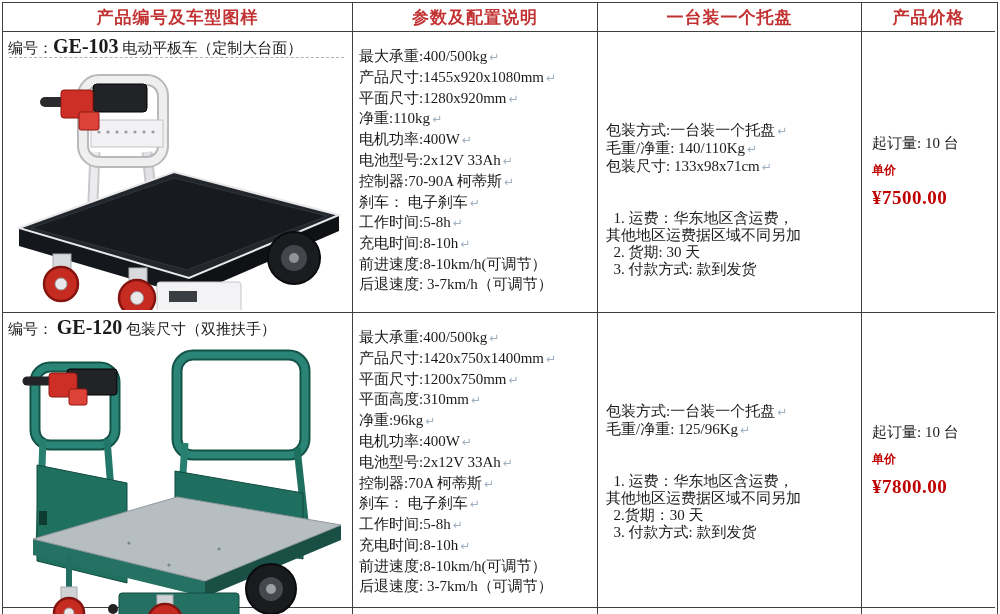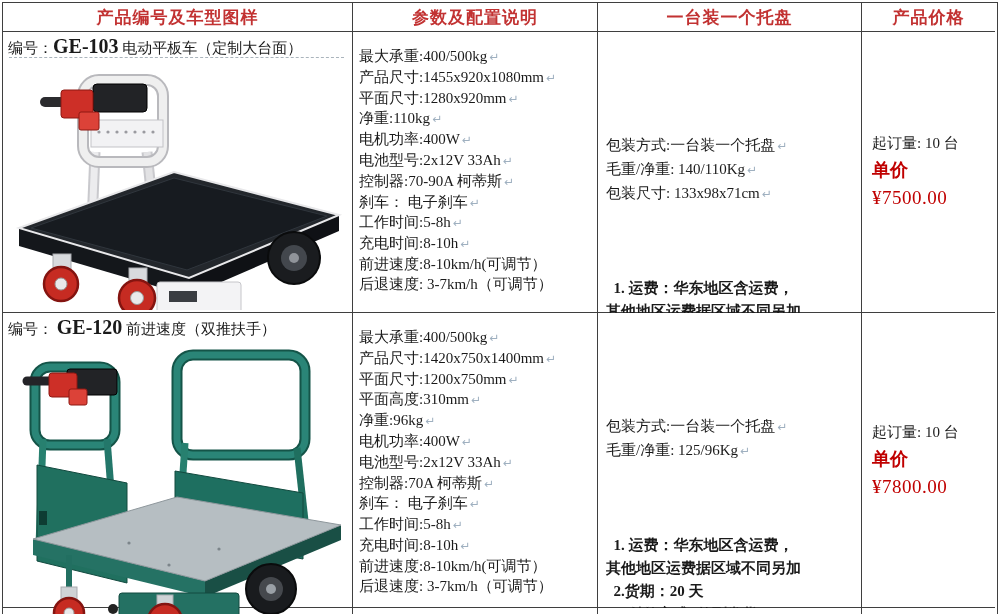--- a/index.html
+++ b/index.html
@@ -17,28 +17,28 @@
   .cell.striprow{border-bottom:none;}
   .head{display:flex;align-items:center;justify-content:center;
         font-family:"Liberation Sans","DejaVu Sans",sans-serif;
         font-weight:bold;font-size:17px;color:#c23232;letter-spacing:1px;}
   .titleline{position:absolute;left:5px;top:3px;font-size:15px;white-space:pre;}
   .titleline .code{font-weight:bold;font-family:Liberation Serif, serif;font-size:20px;}
   .dashline{position:absolute;left:6px;right:8px;top:25px;border-top:1px dashed #aab4bc;}
   .photo{position:absolute;left:6px;top:28px;}
   .photo2{position:absolute;left:6px;top:30px;z-index:3;}
   .lines{position:absolute;left:6px;top:15px;right:4px;font-size:15px;line-height:19.8px;white-space:pre-wrap;}
-  .pack{position:absolute;left:8px;top:56px;right:4px;font-size:15px;line-height:23px;white-space:pre-wrap;}
-  .terms{margin-top:25px;font-weight:bold;}
+  .pack{position:absolute;left:8px;top:56px;right:4px;font-size:15px;line-height:17px;white-space:pre-wrap;}
+  .terms{}
   .crlf{color:#9fb0c0;font-family:"DejaVu Sans",sans-serif;font-size:12px;margin-left:2px;}
   .pricebox{position:absolute;left:10px;right:4px;font-size:15px;line-height:27px;}
   .pricebox.p0{top:78px;} .pricebox.p1{top:86px;}
   .moq{color:#1a1a1a;white-space:pre;margin-top:20px;}
-  .unitlabel{color:#c00000;font-weight:bold;font-size:18px;}
-  .amount{color:#c00000;font-weight:normal;font-size:19px;letter-spacing:.5px;}
+  .unitlabel{color:#c00000;font-weight:bold;font-size:12px;}
+  .amount{color:#c00000;font-weight:bold;font-size:19px;letter-spacing:.5px;}
 </style>
 </head>
 <body>
 
 <div class="sheet">
   <div class="grid">
 
     <div class="cell head">产品编号及车型图样</div>
     <div class="cell head">参数及配置说明</div>
     <div class="cell head">一台装一个托盘</div>
@@ -113,21 +113,21 @@
     </div>
     <div class="cell lastcol">
       <div class="pricebox p0">
         <div class="moq">起订量: 10 台</div>
         <div class="unitlabel">单价</div>
         <div class="amount">¥7500.00</div>
       </div>
     </div>
 
     <div class="cell">
-      <div class="titleline"><span>编号： </span><span class="code">GE-120</span><span> 前进速度（双推扶手）</span></div>
+      <div class="titleline"><span>编号： </span><span class="code">GE-120</span><span> 包装尺寸（双推扶手）</span></div>
       <svg class="photo2" width="340" height="272" viewBox="0 0 340 272">
         <g>
           <rect x="168" y="12" width="128" height="100" rx="16" fill="none" stroke="#145448" stroke-width="11"></rect>
           <rect x="168" y="12" width="128" height="100" rx="16" fill="none" stroke="#2a8577" stroke-width="7"></rect>
           <path d="M176,100 L170,190" stroke="#27806f" stroke-width="7" fill="none"></path>
           <path d="M288,105 L298,196" stroke="#1f6f5f" stroke-width="7" fill="none"></path>
           <polygon points="166,128 294,150 294,216 166,192" fill="#1e6f60" stroke="#124a3f"></polygon>
         </g>
         <g>
           <rect x="26" y="24" width="80" height="78" rx="15" fill="none" stroke="#145448" stroke-width="11"></rect>
@@ -175,21 +175,21 @@
           <circle cx="156" cy="278" r="6" fill="#e9e9eb" stroke="#999"></circle>
         </g>
       </svg>
     </div>
     <div class="cell">
       <div class="lines"><div>最大承重:400/500kg<span class="crlf">↵</span></div><div>产品尺寸:1420x750x1400mm<span class="crlf">↵</span></div><div>平面尺寸:1200x750mm<span class="crlf">↵</span></div><div>平面高度:310mm<span class="crlf">↵</span></div><div>净重:96kg<span class="crlf">↵</span></div><div>电机功率:400W<span class="crlf">↵</span></div><div>电池型号:2x12V 33Ah<span class="crlf">↵</span></div><div>控制器:70A 柯蒂斯<span class="crlf">↵</span></div><div>刹车： 电子刹车<span class="crlf">↵</span></div><div>工作时间:5-8h<span class="crlf">↵</span></div><div>充电时间:8-10h<span class="crlf">↵</span></div><div>前进速度:8-10km/h(可调节）</div><div>后退速度: 3-7km/h（可调节）</div></div>
     </div>
     <div class="cell">
       <div class="pack">
         <div><div>包装方式:一台装一个托盘<span class="crlf">↵</span></div><div>毛重/净重: 125/96Kg<span class="crlf">↵</span></div></div>
-        <div class="terms"><div>  1. 运费：华东地区含运费，</div><div>其他地区运费据区域不同另加</div><div>  2.货期：20 天</div><div>  3. 付款方式: 款到发货</div></div>
+        <div class="terms"><div>  1. 运费：华东地区含运费，</div><div>其他地区运费据区域不同另加</div><div>  2.货期：30 天</div><div>  3. 付款方式: 款到发货</div></div>
       </div>
     </div>
     <div class="cell lastcol">
       <div class="pricebox p1">
         <div class="moq">起订量: 10 台</div>
         <div class="unitlabel">单价</div>
         <div class="amount">¥7800.00</div>
       </div>
     </div>
 

